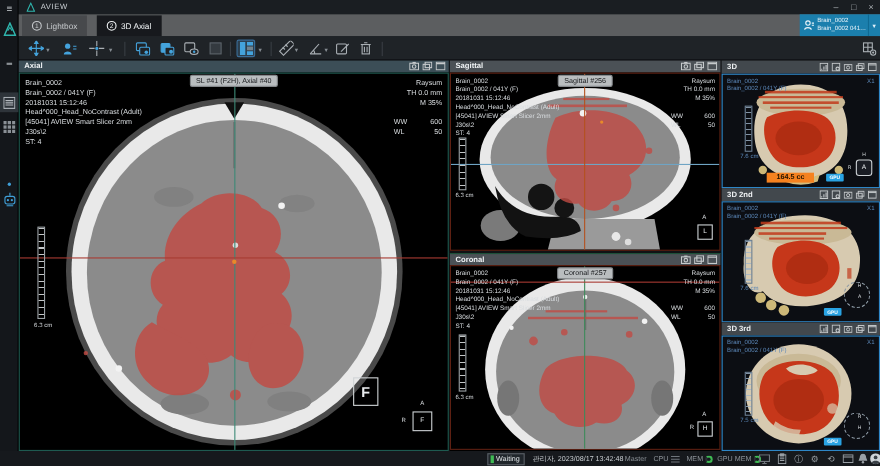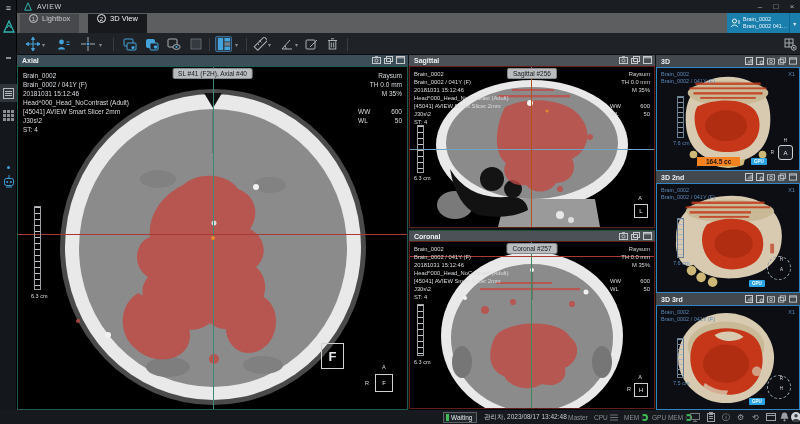--- a/index.html
+++ b/index.html
@@ -10,21 +10,21 @@
   
   .rail{left:0;top:0;width:17px;height:424px;background:#14171b;border-right:1px solid #000;}
   .rail-item{width:17px;display:flex;justify-content:center;align-items:center;position:absolute;}
 
   
   .titlebar{left:17px;top:0;width:783px;height:13px;background:#1a1e22;color:#c9ced2;font-size:7px;display:flex;align-items:center;}
   .win-btn{width:16px;text-align:center;color:#aeb3b7;font-size:8px;line-height:11px;cursor:default;}
 
   
   .tabbar{left:17px;top:13px;width:783px;height:20px;background:#5c5e60;}
-  .tab{position:absolute;top:1px;height:19px;display:flex;gap:4px;padding:0 9px;font-size:7.5px;}
+  .tab{position:absolute;top:1px;height:19px;display:flex;align-items:center;gap:4px;padding:0 9px;font-size:7.5px;}
   .tab-num{width:9px;height:9px;border:1px solid currentColor;border-radius:50%;font-size:6px;display:flex;align-items:center;justify-content:center;}
   .tab-inactive{background:#47494c;color:#c6c9cc;}
   .tab-active{background:#17191d;color:#f0f3f5;}
 
   
   .patient{left:727px;top:13px;width:73px;height:20px;background:#1b7fad;color:#eaf4fa;display:flex;align-items:center;}
   .patient .lines{font-size:5.5px;line-height:7px;margin-left:3px;width:48px;overflow:hidden;white-space:nowrap;}
   .patient .dd{width:12px;height:20px;border-left:1px solid #0f6a94;display:flex;align-items:center;justify-content:center;color:#dff0fa;font-size:6px;}
 
   
@@ -136,21 +136,21 @@
     </span>
   </div>
 
   <div class="abs tabbar">
     <div class="tab tab-inactive" style="left:3px;">
       <span class="tab-num">1</span>
       <span>Lightbox</span>
     </div>
     <div class="tab tab-active" style="left:71px;">
       <span class="tab-num">2</span>
-      <span>3D View</span>
+      <span>3D Axial</span>
     </div>
   </div>
 
   <div class="abs patient">
     <span style="margin-left:4px;">
       <svg width="9" height="10" viewBox="0 0 9 10">
           <circle cx="3.5" cy="3" r="2" fill="none" stroke="#eaf4fa"></circle>
           <path d="M0.5,9 C0.5,6.5 6.5,6.5 6.5,9" fill="none" stroke="#eaf4fa"></path>
           <line x1="7" y1="3" x2="9" y2="3" stroke="#eaf4fa"></line>
           <line x1="7" y1="5" x2="9" y2="5" stroke="#eaf4fa"></line>

